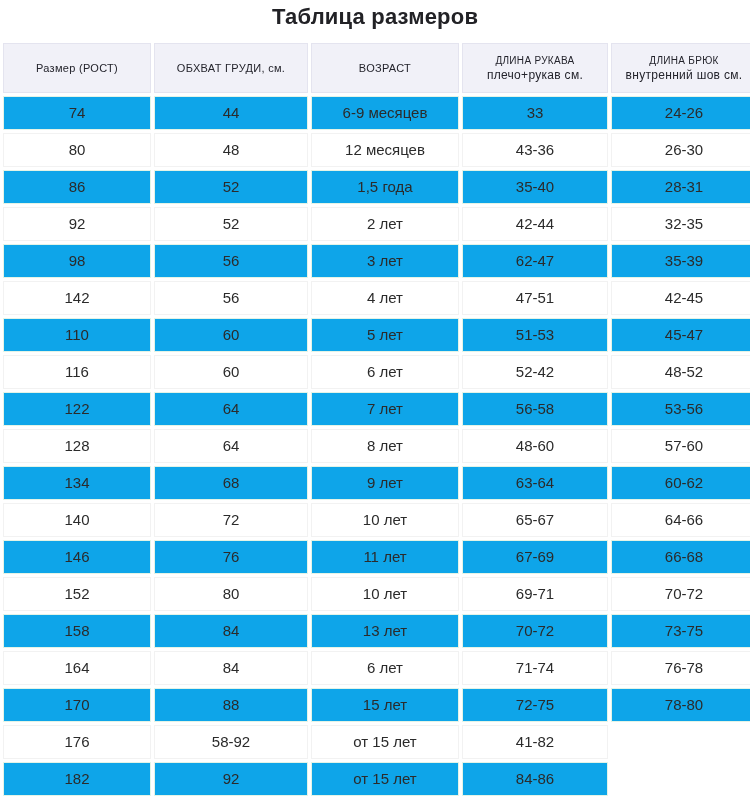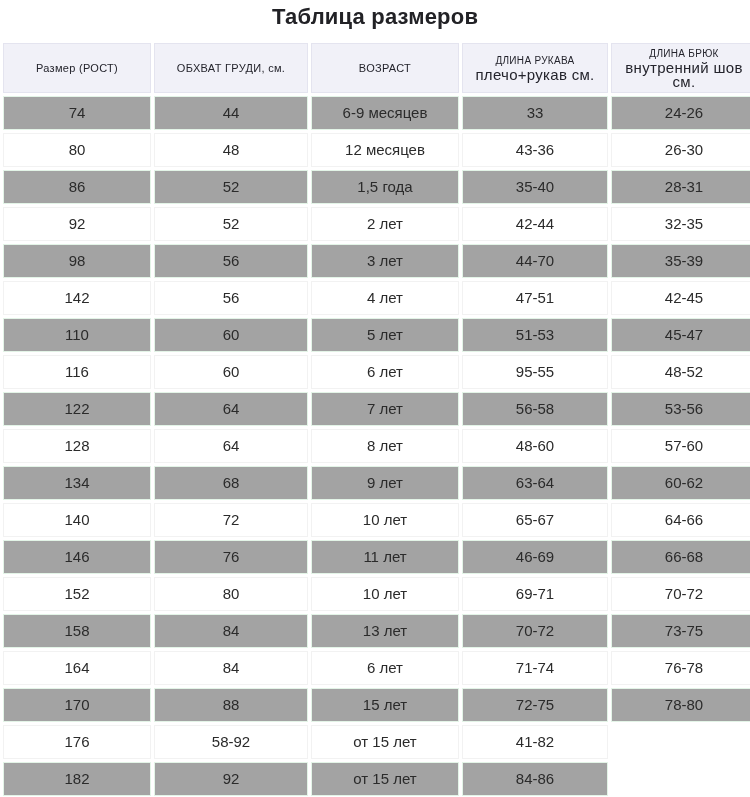--- a/index.html
+++ b/index.html
@@ -61,41 +61,41 @@
     padding: 2px 4px;
     line-height: 14px;
   }
 
   th.hcell .h-main {
     display: block;
     text-transform: none;
   }
   th.hcell .h-sub {
     display: block;
-    font-size: 15px;
+    font-size: 12px;
     color: #24242c;
   }
   th.hcell.mixed .h-main {
     font-size: 10px;
   }
 
   td.dcell {
     height: 32px;
     vertical-align: middle;
     text-align: center;
     font-size: 15px;
     color: #2b2b2b;
     padding: 0 4px;
     background: #ffffff;
     border: 1px solid #f2f2f2;
     line-height: 18px;
   }
 
   tr.tinted td.dcell {
-    background: #a3a3a3;
+    background: #0ea5e9;
     border: 1px solid #e3f4e7;
   }
 
   td.empty {
     background: transparent !important;
     border: none !important;
   }
 </style>
 </head>
 <body>
@@ -159,42 +159,42 @@
           <td class="dcell">92</td>
           <td class="dcell">52</td>
           <td class="dcell">2 лет</td>
           <td class="dcell">42-44</td>
           <td class="dcell">32-35</td>
         </tr>
         <tr class="tinted">
           <td class="dcell">98</td>
           <td class="dcell">56</td>
           <td class="dcell">3 лет</td>
-          <td class="dcell">44-70</td>
+          <td class="dcell">62-47</td>
           <td class="dcell">35-39</td>
         </tr>
         <tr>
           <td class="dcell">142</td>
           <td class="dcell">56</td>
           <td class="dcell">4 лет</td>
           <td class="dcell">47-51</td>
           <td class="dcell">42-45</td>
         </tr>
         <tr class="tinted">
           <td class="dcell">110</td>
           <td class="dcell">60</td>
           <td class="dcell">5 лет</td>
           <td class="dcell">51-53</td>
           <td class="dcell">45-47</td>
         </tr>
         <tr>
           <td class="dcell">116</td>
           <td class="dcell">60</td>
           <td class="dcell">6 лет</td>
-          <td class="dcell">95-55</td>
+          <td class="dcell">52-42</td>
           <td class="dcell">48-52</td>
         </tr>
         <tr class="tinted">
           <td class="dcell">122</td>
           <td class="dcell">64</td>
           <td class="dcell">7 лет</td>
           <td class="dcell">56-58</td>
           <td class="dcell">53-56</td>
         </tr>
         <tr>
@@ -215,21 +215,21 @@
           <td class="dcell">140</td>
           <td class="dcell">72</td>
           <td class="dcell">10 лет</td>
           <td class="dcell">65-67</td>
           <td class="dcell">64-66</td>
         </tr>
         <tr class="tinted">
           <td class="dcell">146</td>
           <td class="dcell">76</td>
           <td class="dcell">11 лет</td>
-          <td class="dcell">46-69</td>
+          <td class="dcell">67-69</td>
           <td class="dcell">66-68</td>
         </tr>
         <tr>
           <td class="dcell">152</td>
           <td class="dcell">80</td>
           <td class="dcell">10 лет</td>
           <td class="dcell">69-71</td>
           <td class="dcell">70-72</td>
         </tr>
         <tr class="tinted">

